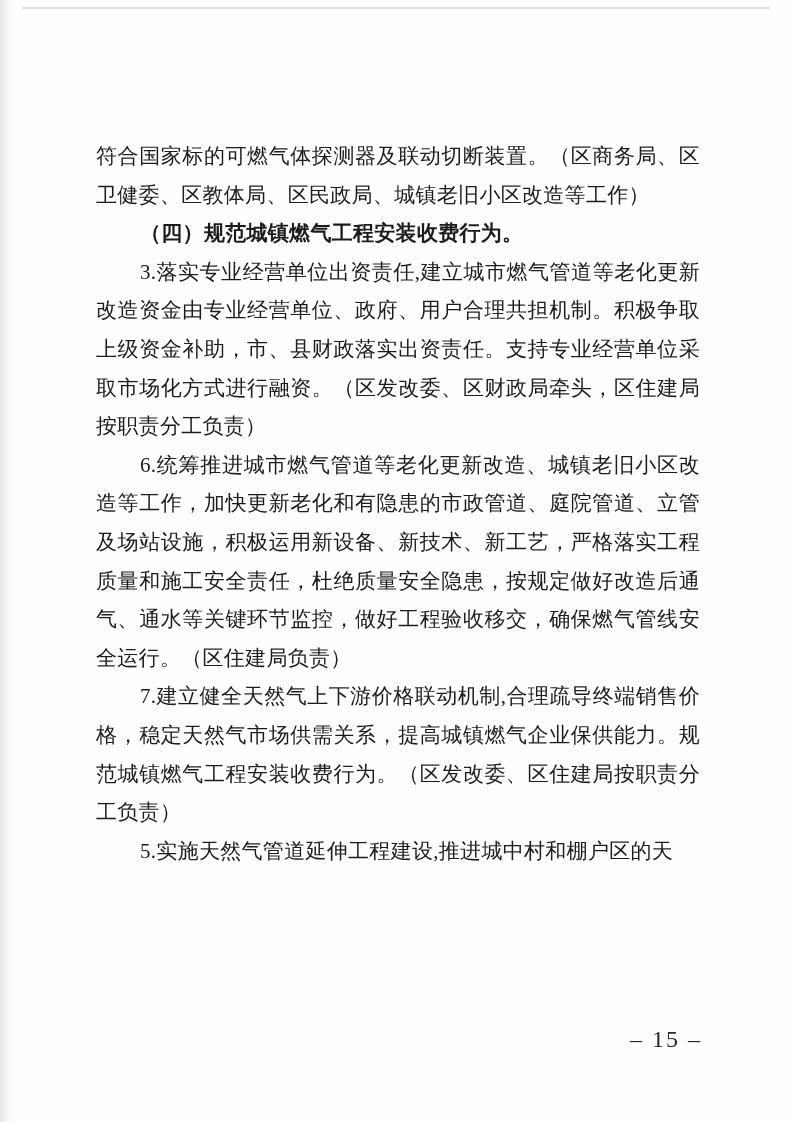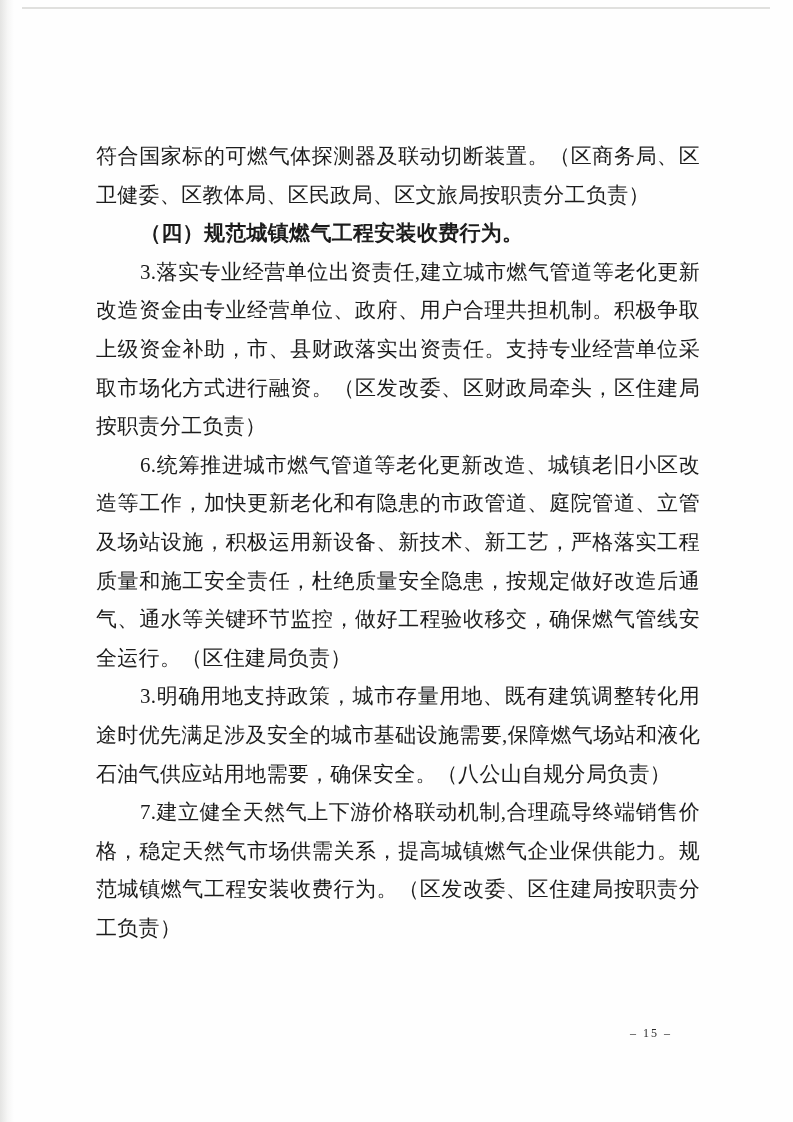--- a/index.html
+++ b/index.html
@@ -49,36 +49,36 @@
   .indent {
     text-indent: 44px;
   }
   .heading {
     font-weight: bold;
   }
   .page-number {
     position: absolute;
     left: 630px;
     top: 1026px;
-    font-size: 12px;
+    font-size: 24px;
     letter-spacing: 2px;
     color: #2a2a2a;
     font-family: "Liberation Serif", "DejaVu Serif", serif;
   }
 </style>
 </head>
 <body>
 
 <div class="page">
   <div class="scan-edge-left"></div>
   <div class="scan-line-top"></div>
 
   <div class="content">
-    <p class="para">符合国家标的可燃气体探测器及联动切断装置。（区商务局、区卫健委、区教体局、区民政局、区文旅局按职责分工负责）</p>
+    <p class="para">符合国家标的可燃气体探测器及联动切断装置。（区商务局、区卫健委、区教体局、区民政局、城镇老旧小区改造等工作）</p>
     <p class="para indent heading">（四）规范城镇燃气工程安装收费行为。</p>
     <p class="para indent">3.落实专业经营单位出资责任,建立城市燃气管道等老化更新改造资金由专业经营单位、政府、用户合理共担机制。积极争取上级资金补助，市、县财政落实出资责任。支持专业经营单位采取市场化方式进行融资。（区发改委、区财政局牵头，区住建局按职责分工负责）</p>
     <p class="para indent">6.统筹推进城市燃气管道等老化更新改造、城镇老旧小区改造等工作，加快更新老化和有隐患的市政管道、庭院管道、立管及场站设施，积极运用新设备、新技术、新工艺，严格落实工程质量和施工安全责任，杜绝质量安全隐患，按规定做好改造后通气、通水等关键环节监控，做好工程验收移交，确保燃气管线安全运行。（区住建局负责）</p>
-    <p class="para indent">3.明确用地支持政策，城市存量用地、既有建筑调整转化用途时优先满足涉及安全的城市基础设施需要,保障燃气场站和液化石油气供应站用地需要，确保安全。（八公山自规分局负责）</p>
     <p class="para indent">7.建立健全天然气上下游价格联动机制,合理疏导终端销售价格，稳定天然气市场供需关系，提高城镇燃气企业保供能力。规范城镇燃气工程安装收费行为。（区发改委、区住建局按职责分工负责）</p>
+    <p class="para indent">5.实施天然气管道延伸工程建设,推进城中村和棚户区的天</p>
   </div>
 
   <div class="page-number">– 15 –</div>
 </div>
 
 </body></html>

